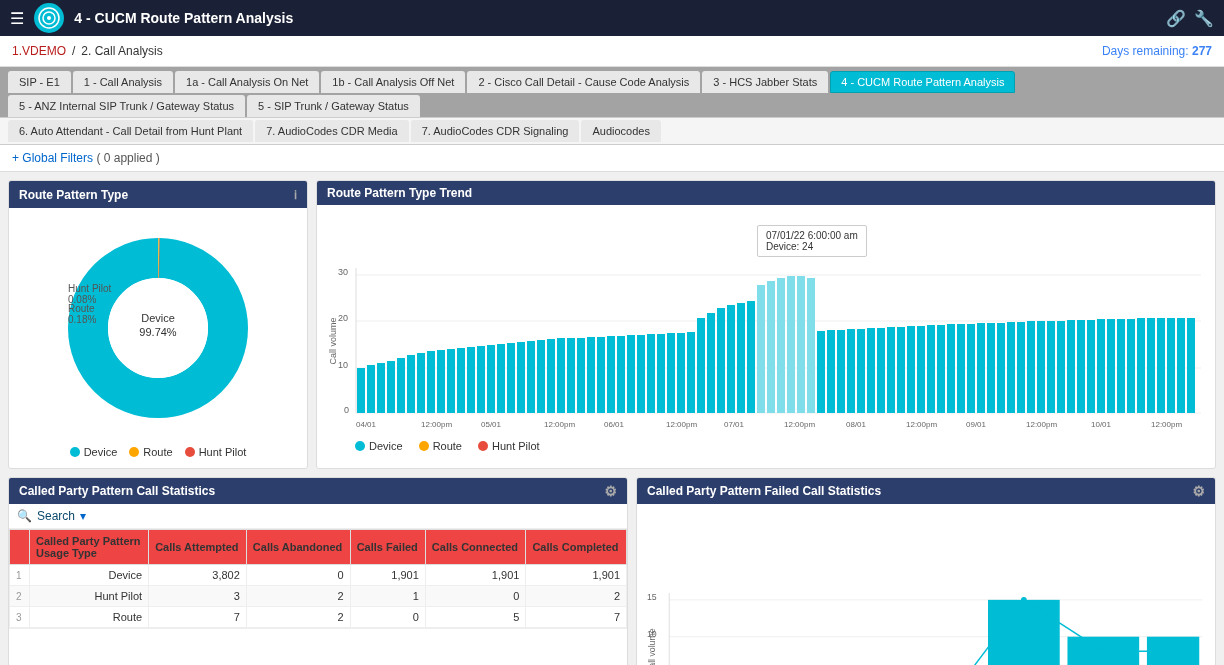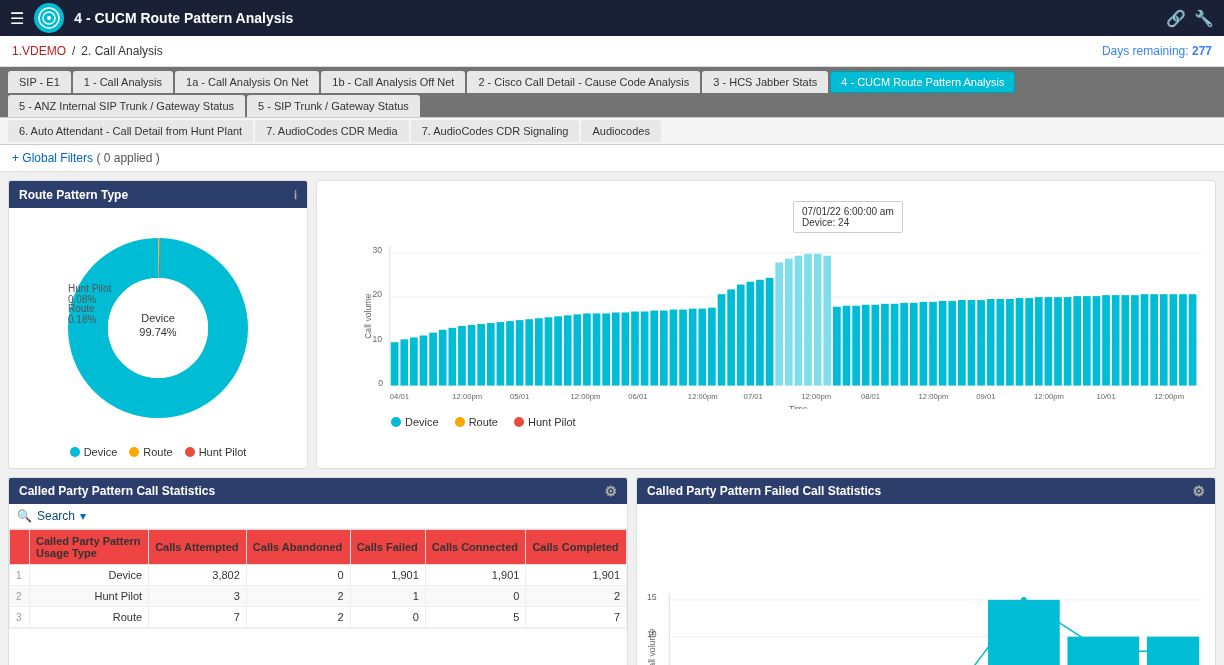--- a/index.html
+++ b/index.html
@@ -27,21 +27,21 @@
       display: flex;
       align-items: center;
       justify-content: space-between;
       border-bottom: 1px solid #ddd;
     }
     .breadcrumb { display: flex; gap: 6px; align-items: center; font-size: 12px; }
     .days-remaining { font-size: 12px; color: #3b82f6; }
 
     
     .tab-nav {
-      background: #737373;
+      background: #a3a3a3;
       border-bottom: 1px solid #ccc;
       padding: 4px 8px 0;
       display: flex;
       flex-wrap: wrap;
       gap: 2px;
     }
     .tab-nav .tab {
       padding: 4px 10px;
       font-size: 11px;
       cursor: pointer;
@@ -279,21 +279,24 @@
           </div>
           <div class="legend-item">
             <div class="legend-dot" style="background:#e74c3c;"></div>
             <span>Hunt Pilot</span>
           </div>
         </div>
       </div>
     </div>
 
     <div class="panel trend-panel">
-      <div style="padding:8px;position:relative;margin-left:36px;">
+      <div class="panel-header">
+        <span>Route Pattern Type Trend</span>
+      </div>
+      <div style="padding:8px;position:relative;">
         
         <div style="position:absolute;top:20px;left:440px;background:rgba(255,255,255,0.95);border:1px solid #ccc;padding:4px 8px;font-size:10px;border-radius:2px;z-index:10;">
           <div>07/01/22 6:00:00 am</div>
           <div>Device: 24</div>
         </div>
         <svg width="100%" height="220" viewBox="0 0 880 220">
 
           <text x="18" y="200" font-size="9" fill="#666">0</text>
           <text x="12" y="155" font-size="9" fill="#666">10</text>
           <text x="12" y="108" font-size="9" fill="#666">20</text>

